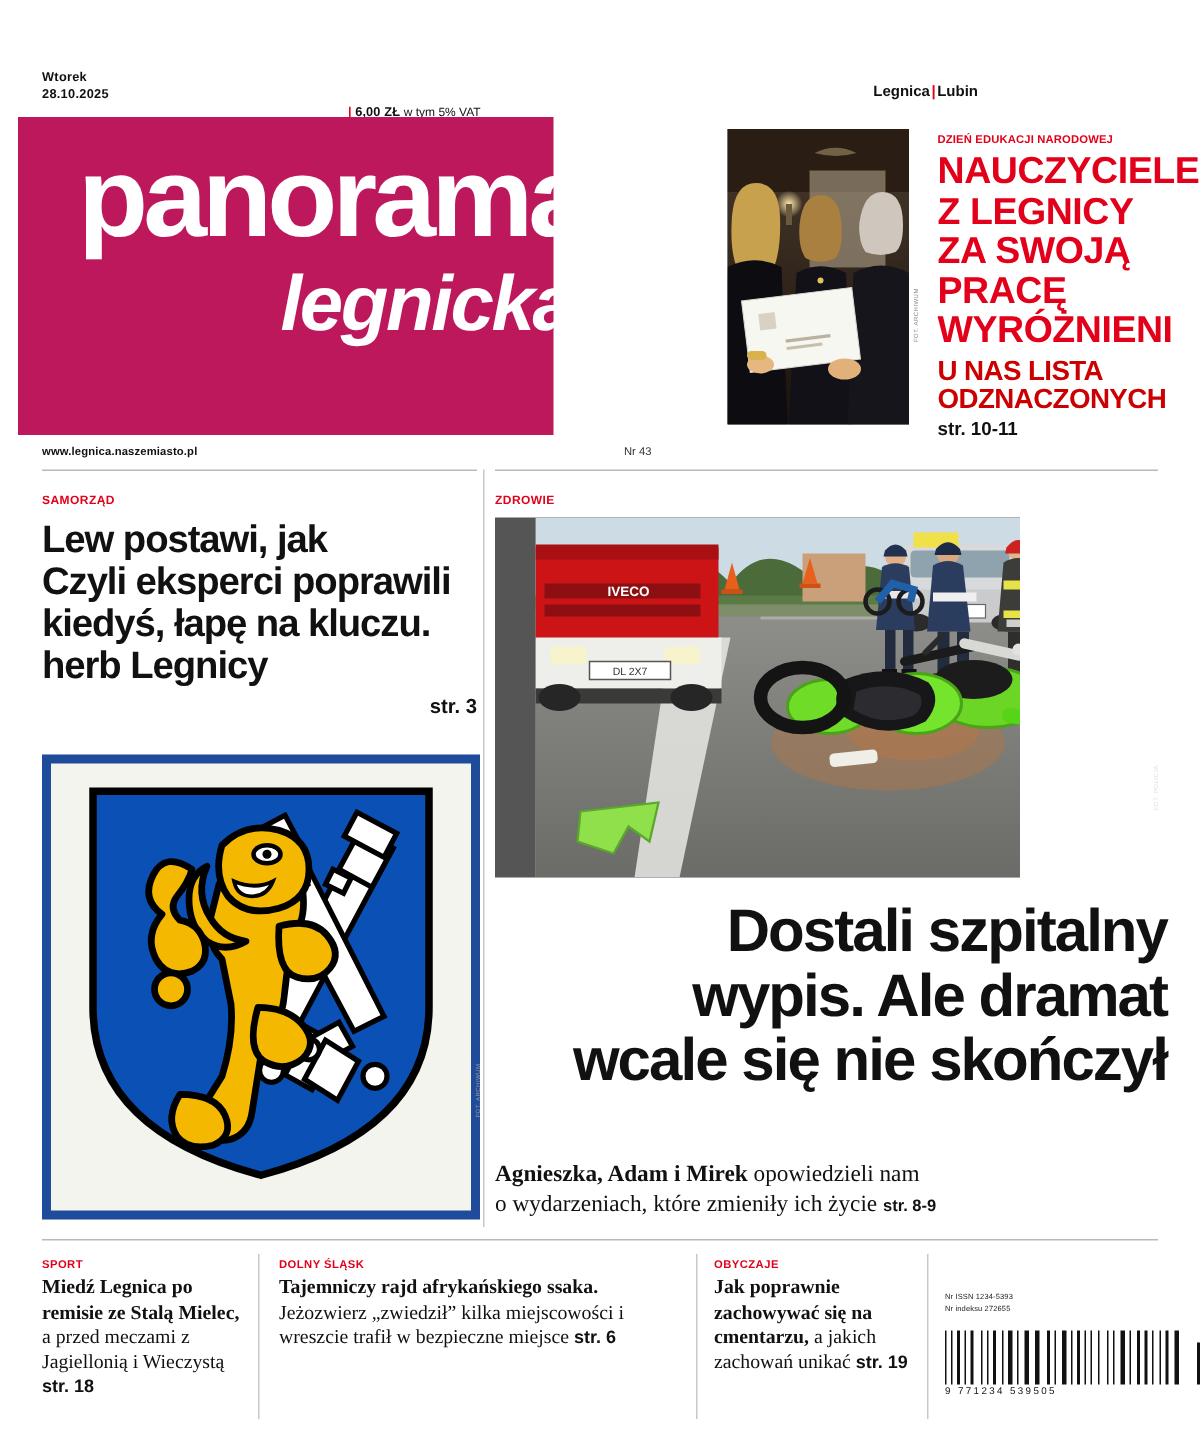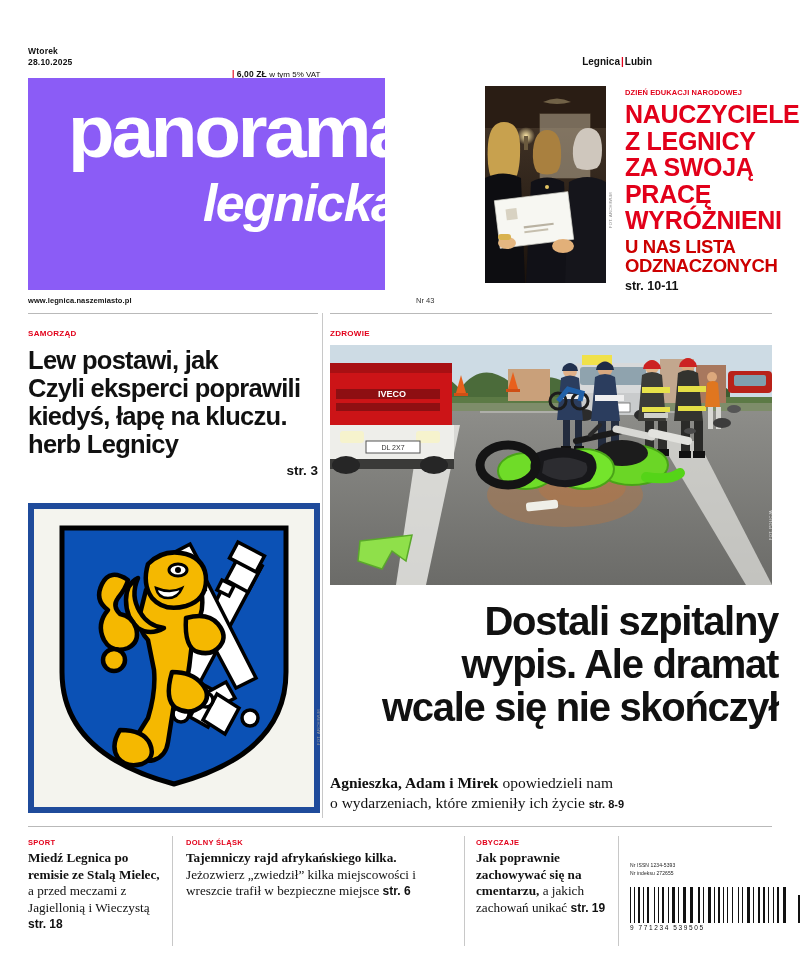--- a/index.html
+++ b/index.html
@@ -28,22 +28,22 @@
   .price .amt { font-weight: bold; letter-spacing:.1px; }
   .price .vat { font-weight: normal; font-size:8px; }
   .editions {
     position: absolute; right: 28px; top: 10px;
     font-size: 10px; font-weight: bold; color:#111; white-space:nowrap;
   }
   .editions .sep { color:#e2001a; font-weight:bold; padding:0 1px; }
 
   
   .masthead-red {
-    position: absolute; left: 28px; top: 78px;
-    width: 357px; height: 212px; background:#8b5cf6;
+    position: absolute; left: 12px; top: 78px;
+    width: 357px; height: 212px; background:#be185d;
   }
   .logo-panorama {
     position: absolute; left: 40px; top: 20px;
     font-size: 75px; font-weight: 800; color:#fff;
     letter-spacing: -3.2px; line-height: .9;
     font-family: "Liberation Sans", sans-serif;
     transform: scaleX(1.02);
     transform-origin: left top;
   }
   .logo-legnicka {
@@ -118,22 +118,22 @@
   .coa-inner { position:absolute; left:50%; top:50%; transform: translate(-50%,-50%); }
   .coa-credit {
     position:absolute; left:316px; top:745px;
     font-size:4px; color:#9a9a9a; letter-spacing:.3px;
     transform: rotate(-90deg); transform-origin: left top; white-space:nowrap;
   }
 
   
   .right-col { position:absolute; left:330px; top:329px; width:442px; }
   .accident-photo {
-    position:absolute; left:330px; top:345px; width:442px; height:240px;
-    overflow:hidden; background:#555;
+    position:absolute; left:330px; top:345px; width:350px; height:240px;
+    overflow:hidden; background:#555;padding-left:27px;
   }
   .photo-credit-r {
     position:absolute; left:768px; top:540px;
     font-size:4px; color:#ddd; letter-spacing:.3px;
     transform: rotate(-90deg); transform-origin: left top; white-space:nowrap;
   }
   .main-head {
     position:absolute; left:330px; top:600px; width:448px;
     font-size: 40px; font-weight: 800; color:#111;
     line-height: 1.07; letter-spacing: -1.3px; text-align:right;
@@ -519,21 +519,21 @@
   <div class="vdiv-b2"></div>
   <div class="vdiv-b3"></div>
 
   <div class="bcol bcol1">
     <div class="kicker">SPORT</div>
     <div class="btext"><b>Miedź Legnica po remisie ze Stalą Mielec,</b><span> a przed meczami z Jagiellonią i Wieczystą </span><span class="pg">str. 18</span></div>
   </div>
 
   <div class="bcol bcol2">
     <div class="kicker">DOLNY ŚLĄSK</div>
-    <div class="btext"><b>Tajemniczy rajd afrykańskiego kilka.</b><span> Jeżozwierz „zwiedził” kilka miejscowości i wreszcie trafił w bezpieczne miejsce </span><span class="pg">str. 6</span></div>
+    <div class="btext"><b>Tajemniczy rajd afrykańskiego ssaka.</b><span> Jeżozwierz „zwiedził” kilka miejscowości i wreszcie trafił w bezpieczne miejsce </span><span class="pg">str. 6</span></div>
   </div>
 
   <div class="bcol bcol3">
     <div class="kicker">OBYCZAJE</div>
     <div class="btext"><b>Jak poprawnie zachowywać się na cmentarzu,</b><span> a jakich zachowań unikać  </span><span class="pg">str. 19</span></div>
   </div>
 
   <div class="barcode-wrap">
     <div class="issn">
       <div>Nr ISSN 1234-5393</div>

